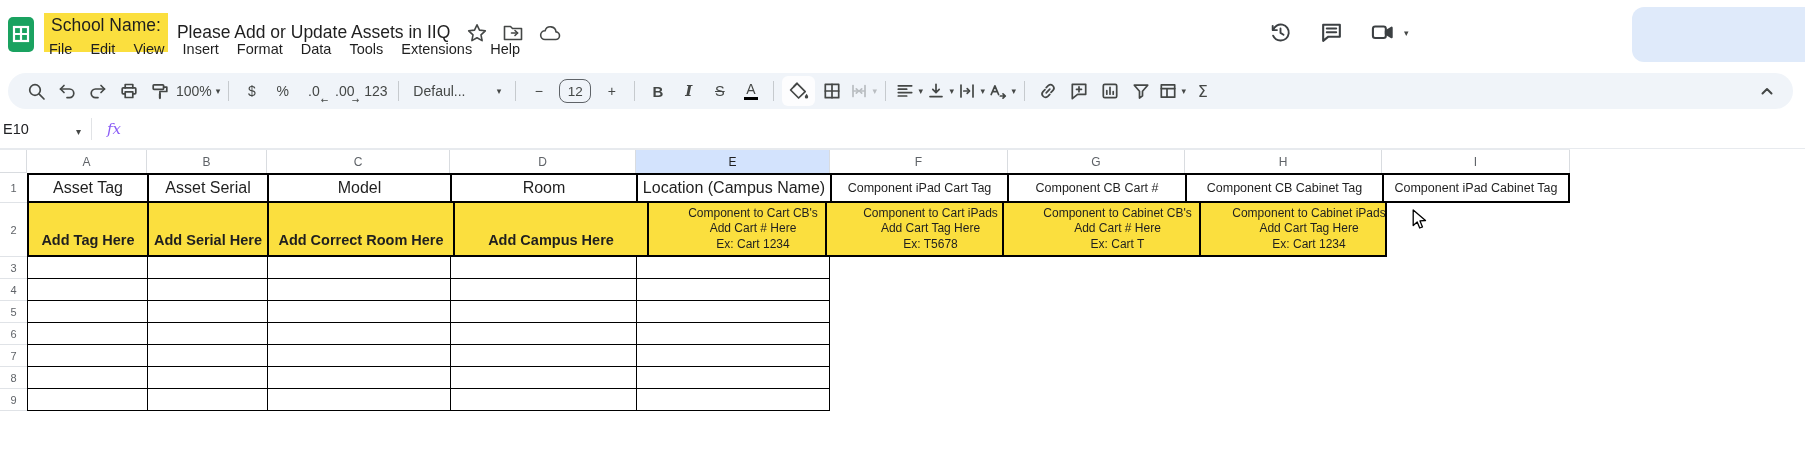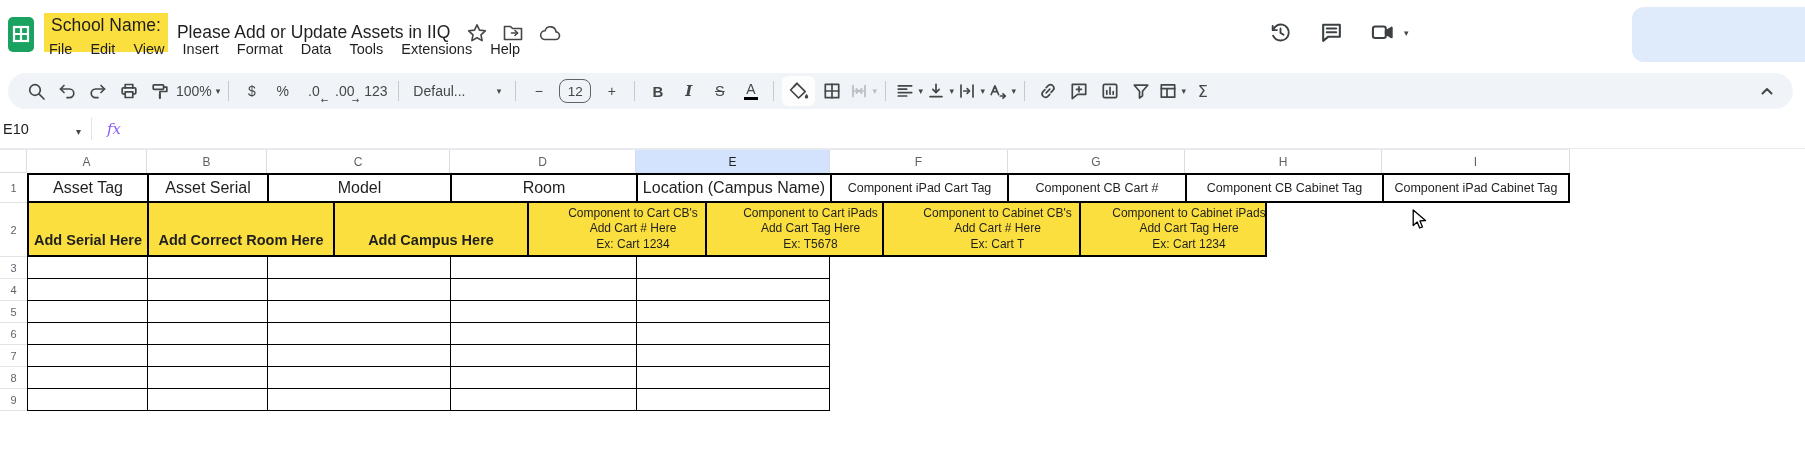--- a/index.html
+++ b/index.html
@@ -350,20 +350,21 @@
         <div class="cell big" style="width: 183px;">Model</div>
         <div class="cell big" style="width: 186px;">Room</div>
         <div class="cell big" style="width: 194px;">Location (Campus Name)</div>
         <div class="cell small" style="width: 177px;">Component iPad Cart Tag</div>
         <div class="cell small" style="width: 178px;">Component CB Cart #</div>
         <div class="cell small" style="width: 197px;">Component CB Cabinet Tag</div>
         <div class="cell small lastc" style="width: 188px;">Component iPad Cabinet Tag</div>
       </div>
     <div class="r2" id="row2">
         <div class="gut">2</div>
+        <div class="cell c2a" style="width: 120px;">Add Tag Here</div>
         <div class="cell c2a" style="width: 120px;">Add Serial Here</div>
         <div class="cell c2a" style="width: 186px;">Add Correct Room Here</div>
         <div class="cell c2a" style="width: 194px;">Add Campus Here</div>
         <div class="cell c2b" style="width: 178px;">
           <div>Component to Cart CB's</div>
           <div>Add Cart # Here</div>
           <div>Ex: Cart 1234</div>
         </div>
         <div class="cell c2b" style="width: 177px;">
           <div>Component to Cart iPads</div>

